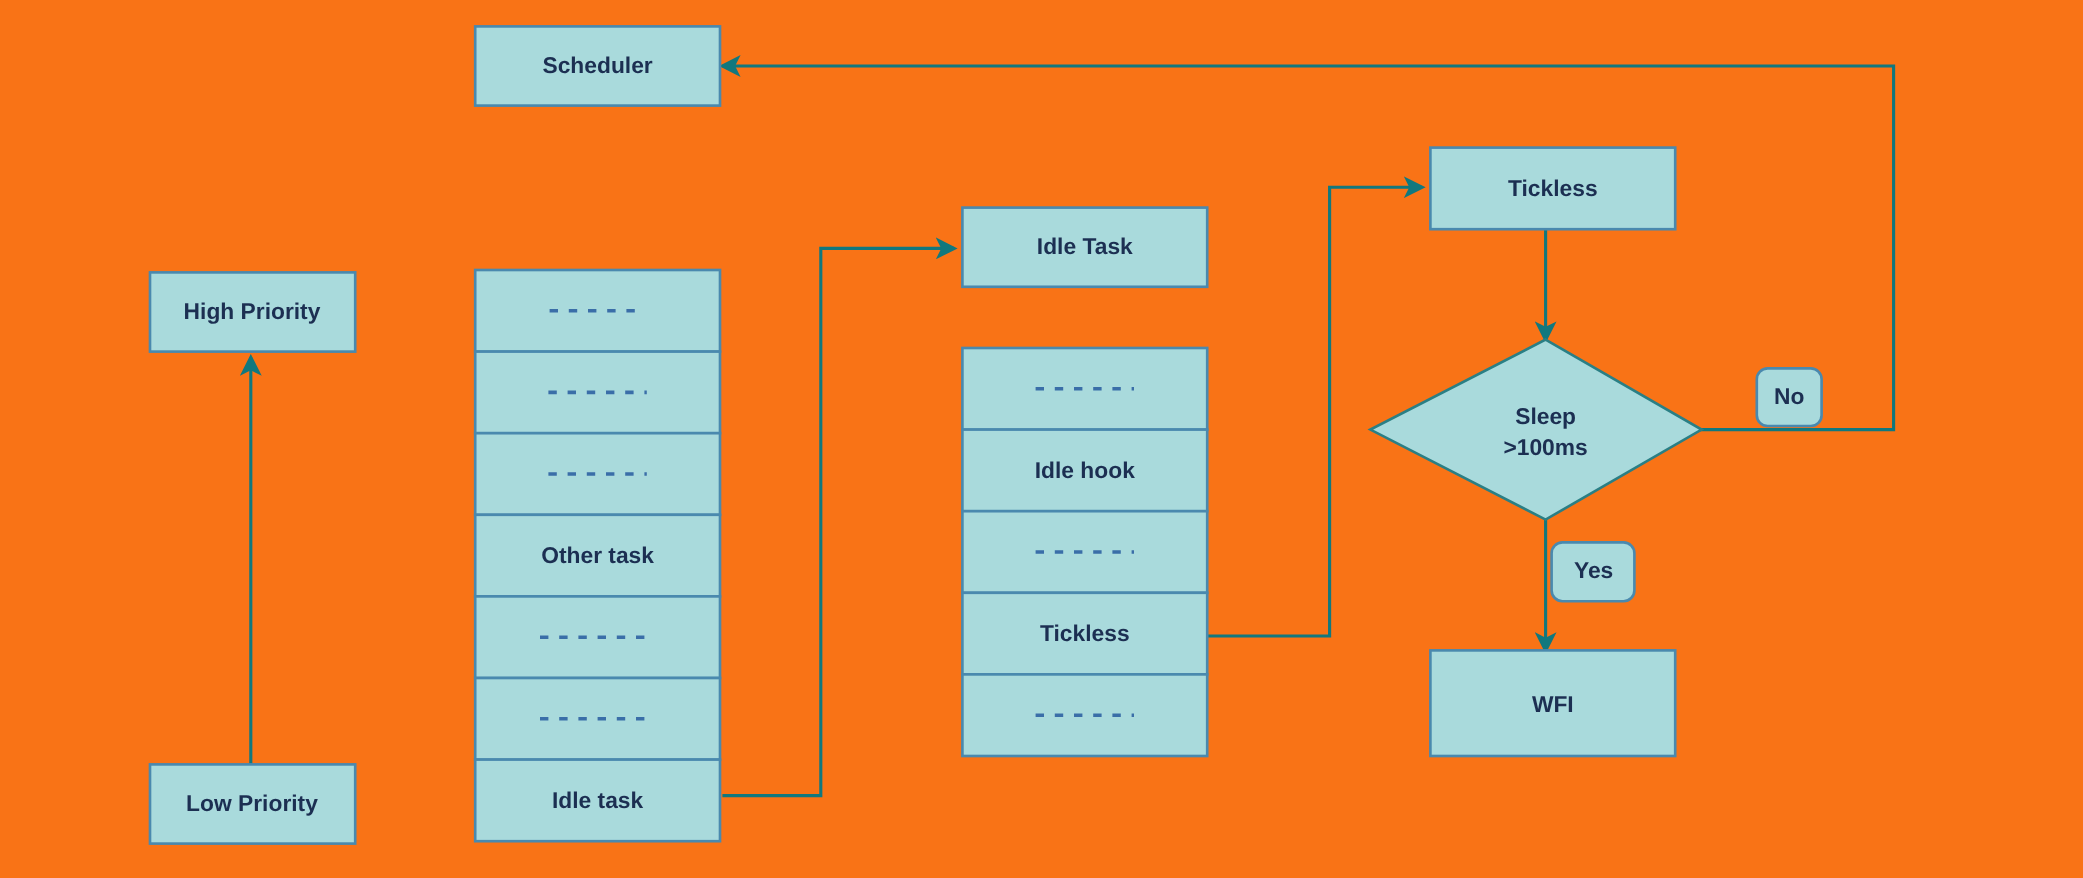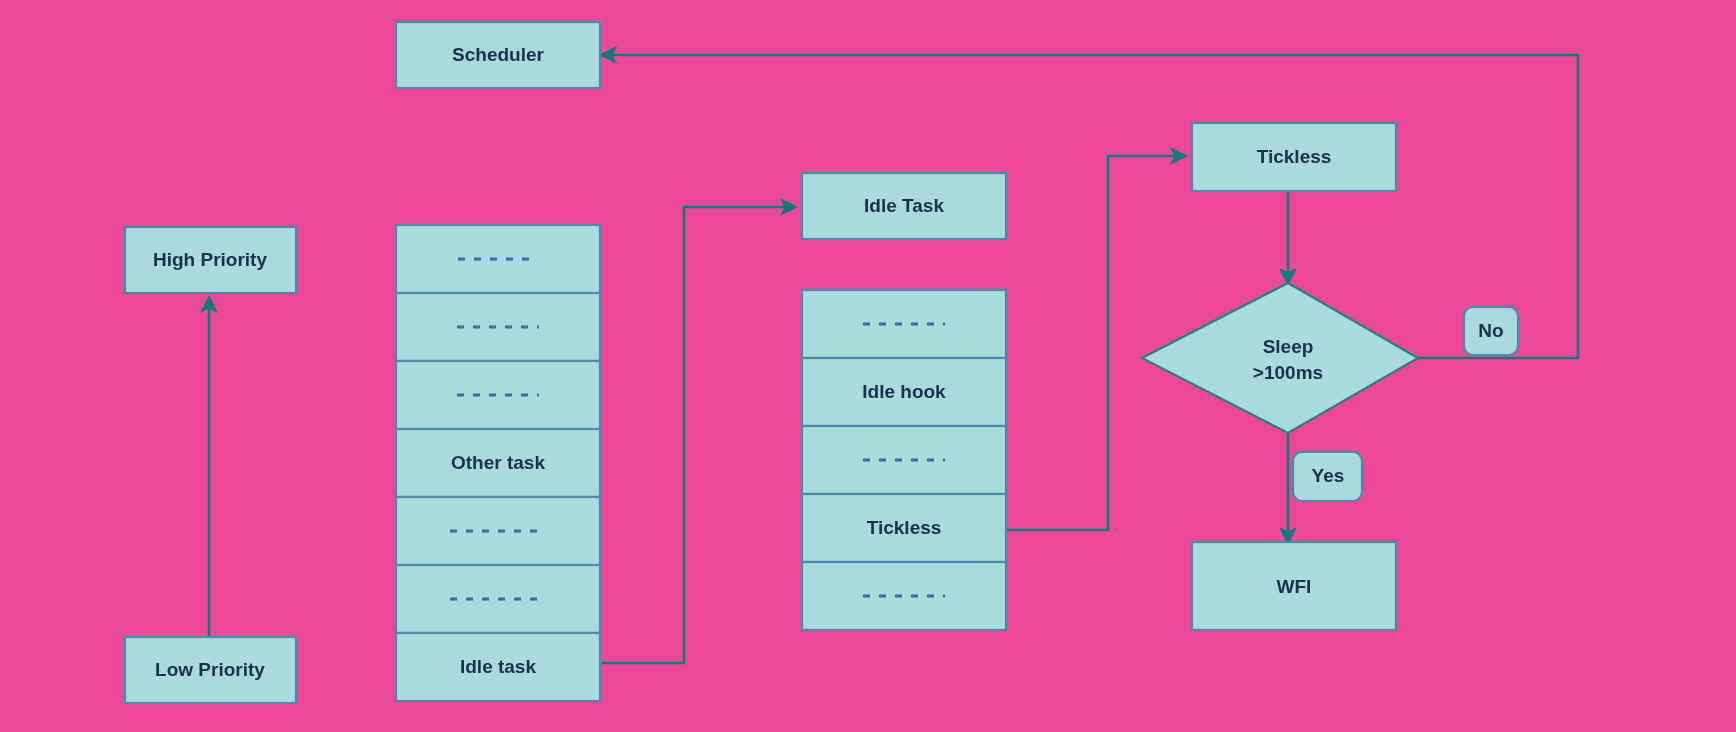--- a/index.html
+++ b/index.html
@@ -10,21 +10,21 @@
   body {
     width: 1736px;
     height: 732px;
     font-family: "Liberation Sans", sans-serif;
     overflow: hidden;
   }
   #diagram-root {
     position: relative;
     width: 1736px;
     height: 732px;
-    background: #ec4899;
+    background: #f97316;
   }
   svg#flow {
     position: absolute;
     top: 0;
     left: 0;
     width: 1736px;
     height: 732px;
     display: block;
   }
   .node-fill {

